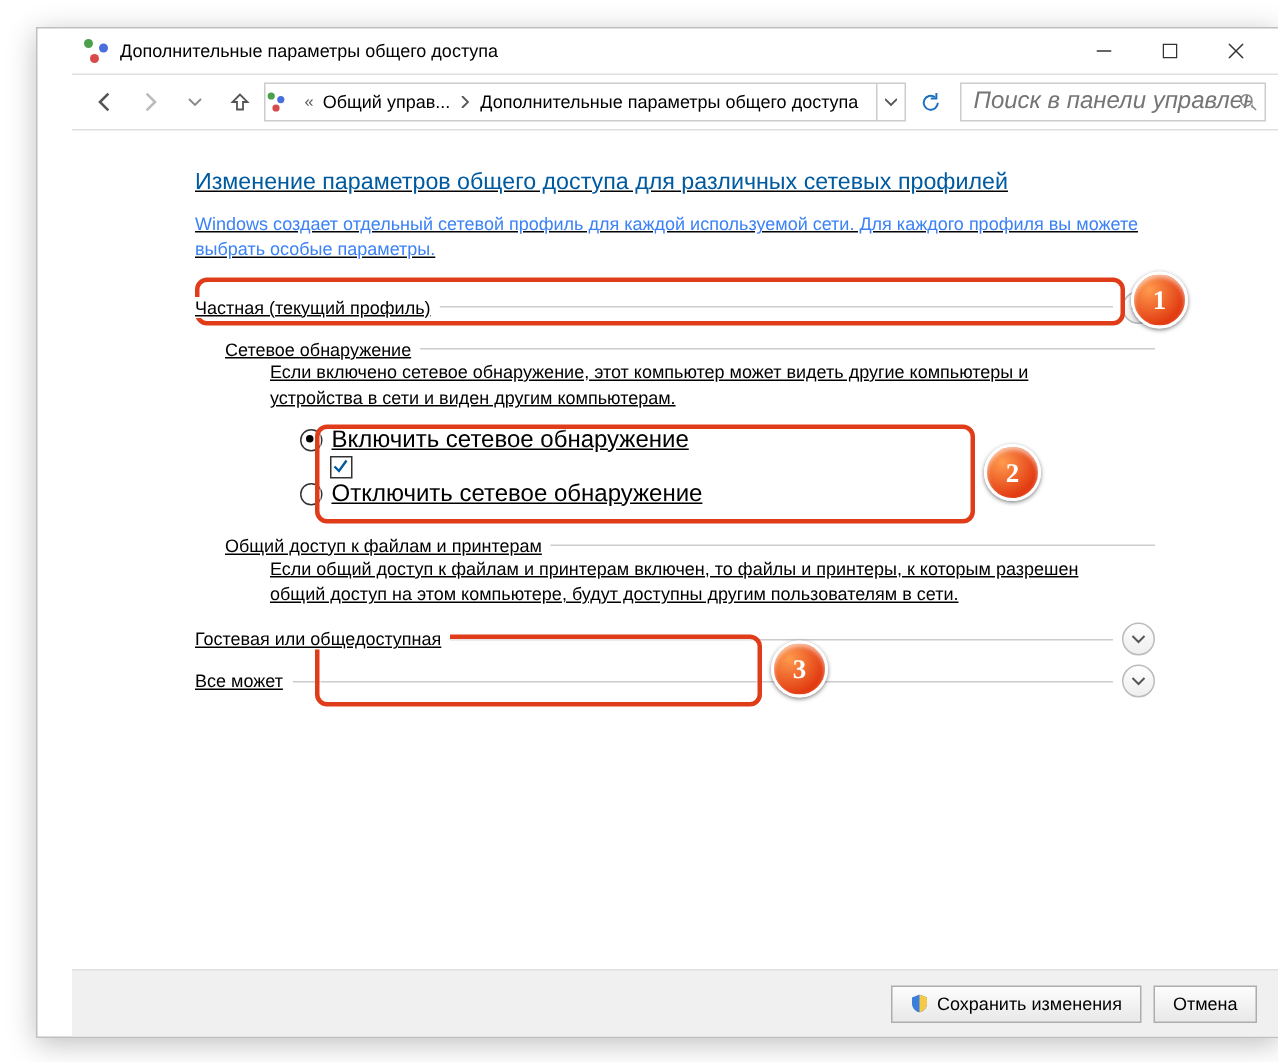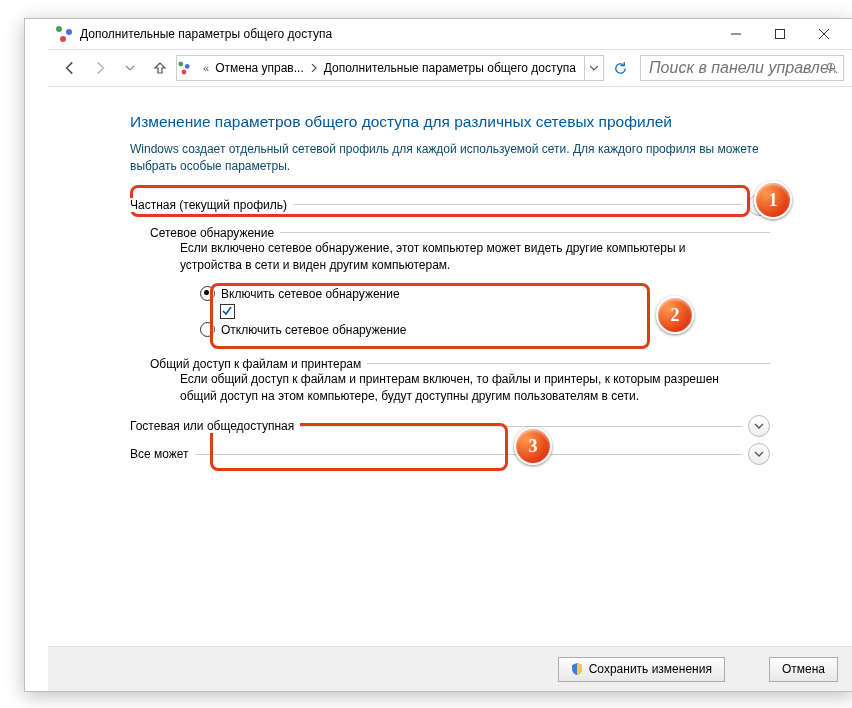--- a/index.html
+++ b/index.html
@@ -143,35 +143,36 @@
     background: transparent;
     font-style: italic;
   }
 
   
   .content {
     flex: 1;
     overflow: hidden;
     padding: 26px 0 0 0;
     position: relative;
+    text-decoration: underline;
   }
   .content-inner {
     margin: 0 auto;
     width: 640px;
     position: relative;
   }
   h2.page-title {
     color: #005aa0;
     font-weight: 400;
     font-size: 15.5px;
     margin: 0 0 10px 0;
   }
   .desc {
     font-size: 12px;
-    color: #0c4a6e;
+    color: #3b82f6;
     line-height: 1.45;
     margin-bottom: 18px;
   }
   .section-header {
     display: flex;
     align-items: center;
     position: relative;
     height: 22px;
   }
   .section-header .label {
@@ -207,21 +208,21 @@
 
   .explain {
     margin-left: 30px;
     font-size: 12px;
     line-height: 1.45;
     margin-bottom: 10px;
     max-width: 560px;
   }
   .radio-block {
     margin-left: 50px;
-    font-size: 12px;
+    font-size: 16px;
   }
   .radio-row, .check-row {
     display: flex;
     align-items: center;
     height: 18px;
   }
   .rb {
     width: 13px; height: 13px; border: 1px solid #333; border-radius: 50%;
     position: relative; margin-right: 6px;
     display:inline-block;
@@ -258,21 +259,20 @@
   }
   .btn {
     height: 23px;
     padding: 0 12px;
     font-size: 12px;
     background: linear-gradient(#fdfdfd,#e8e8e8);
     border: 1px solid #adadad;
     display: flex;
     align-items: center;
     gap: 6px;
-    margin-left: 36px;
   }
   .shield {
      width: 12px; height: 12px;
   }
 
   
   .anno-box {
     position: absolute;
     border: 3px solid #e03c1a;
     border-radius: 8px;
@@ -349,21 +349,21 @@
 
       <div class="crumb-wrapper">
         <div class="crumb-icon">
           <div class="app-icon" style="transform:scale(0.8);">
             <span class="c c1"></span>
               <span class="c c2"></span>
               <span class="c c3"></span>
           </div>
         </div>
         <span class="crumb-sep">«</span>
-        <span class="crumb-item">Отмена управ...</span>
+        <span class="crumb-item">Общий управ...</span>
         <span class="crumb-chevron">
           <svg width="8" height="8" viewBox="0 0 8 8">
               <path d="M2 0 L6 4 L2 8" fill="none" stroke="#555" stroke-width="1.2"></path>
             </svg>
         </span>
         <span class="crumb-item">Дополнительные параметры общего доступа</span>
         <div class="crumb-expand">
           <svg width="8" height="8" viewBox="0 0 8 8">
               <path d="M0 2 L4 6 L8 2" fill="none" stroke="#555" stroke-width="1.2"></path>
             </svg>

